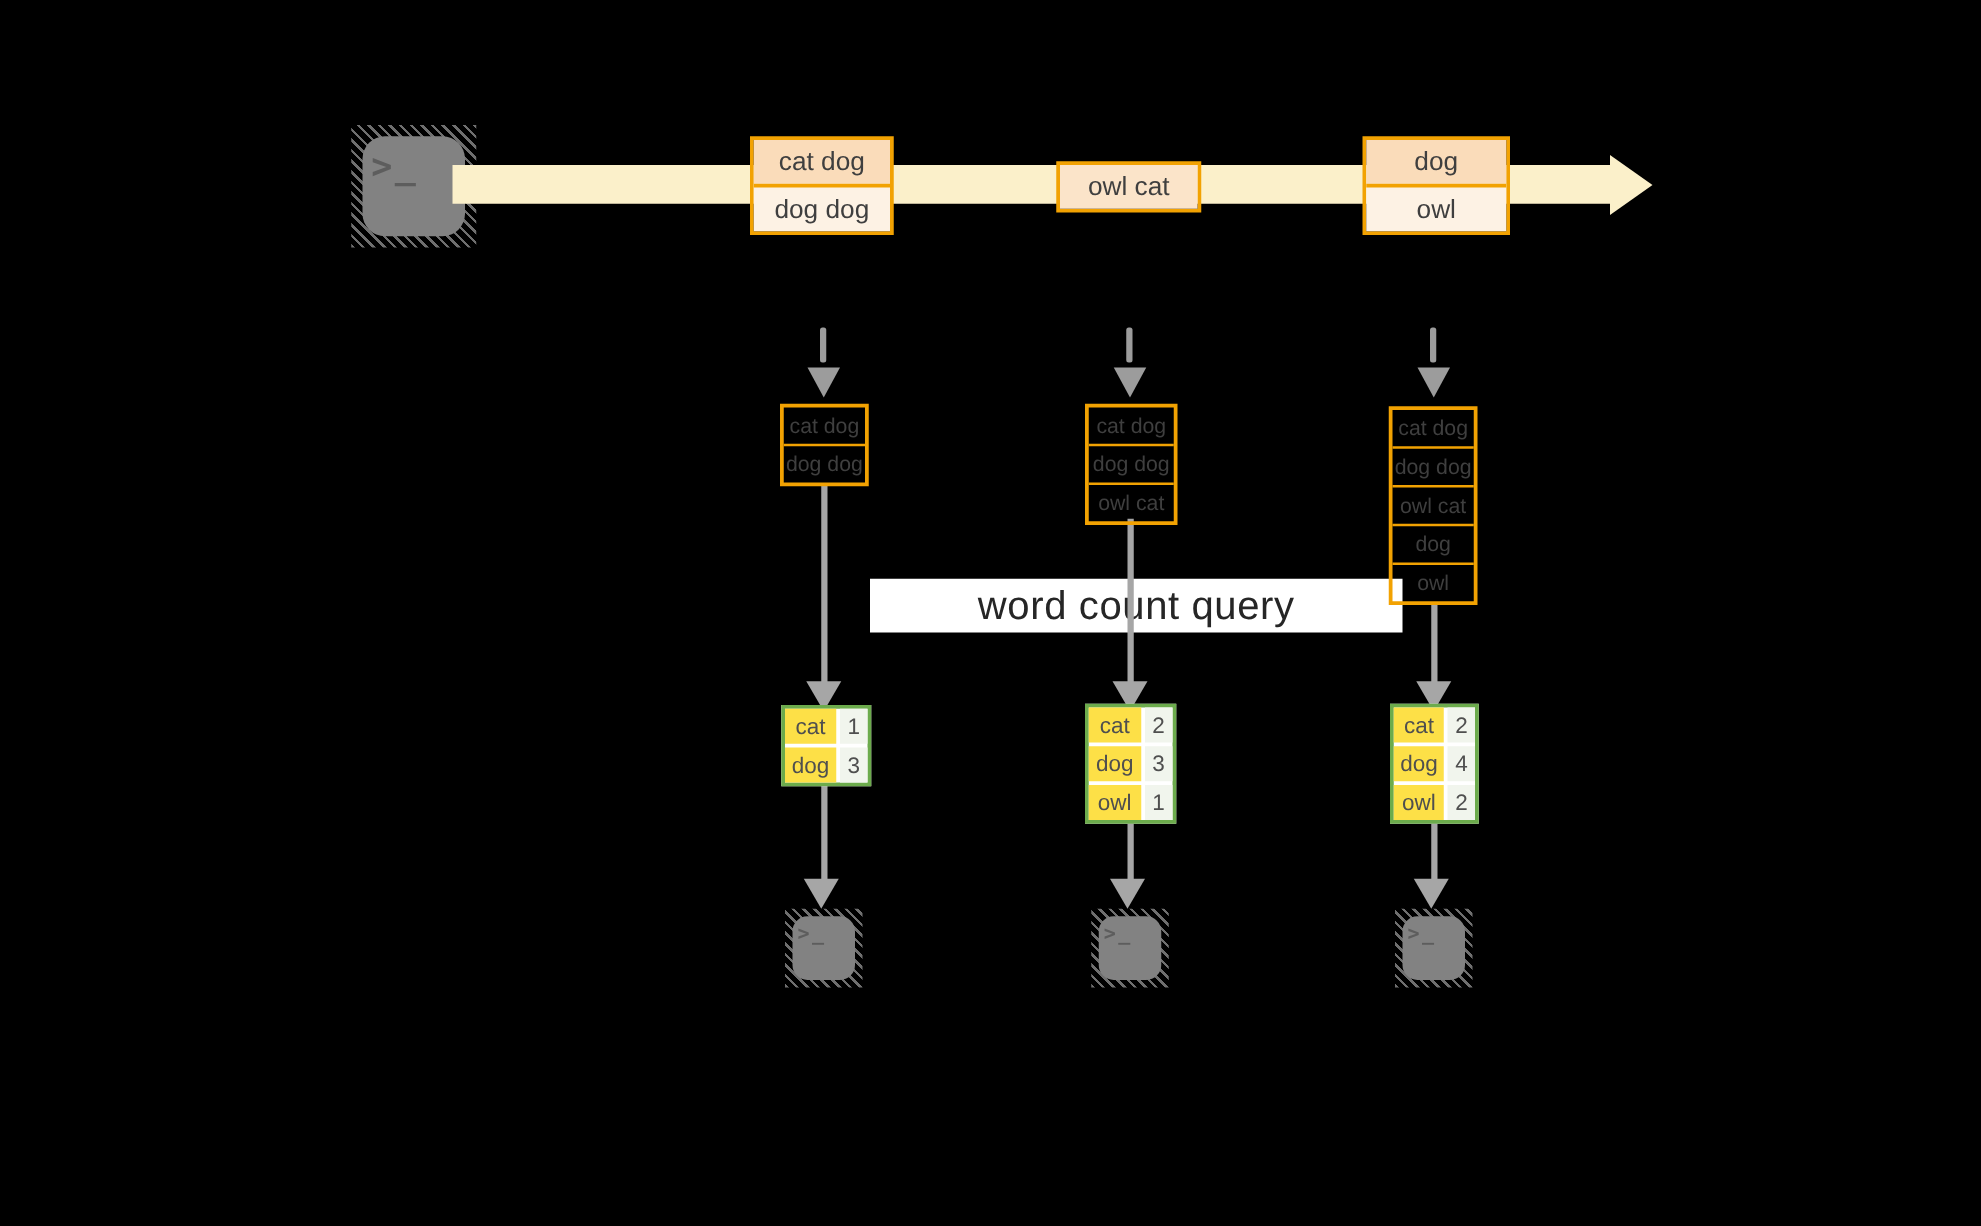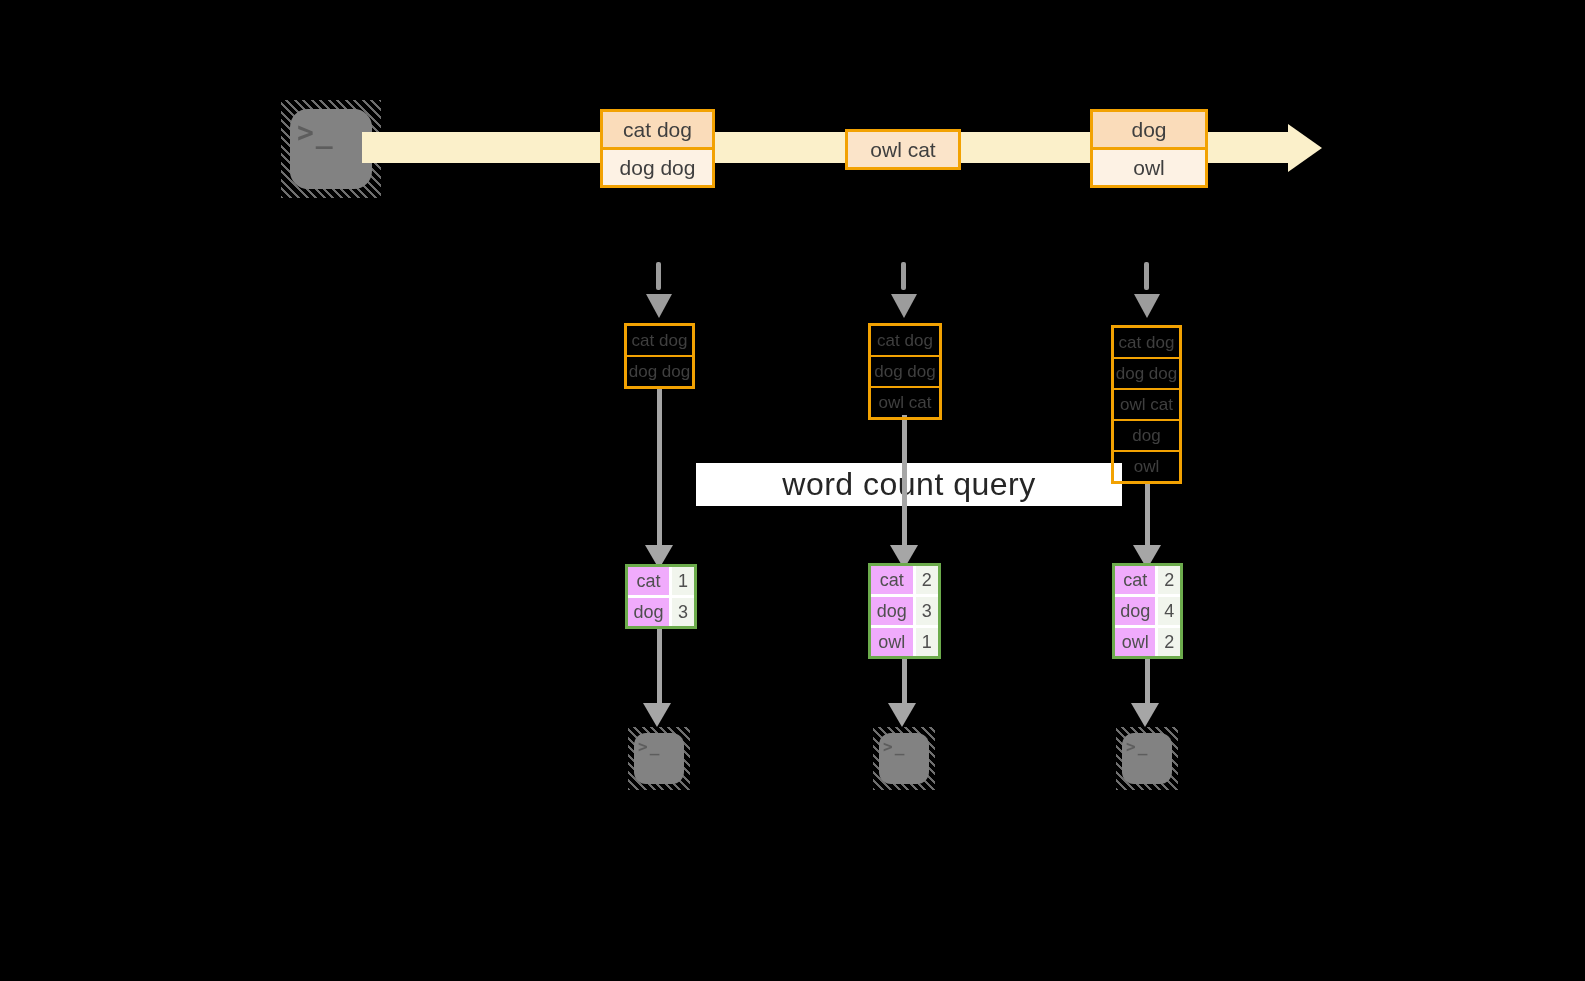--- a/index.html
+++ b/index.html
@@ -49,21 +49,21 @@
          border-right:14px solid transparent;border-top:24px solid #a6a6a6;z-index:2;}
 
   
   .query-box{position:absolute;left:696px;top:463px;width:426px;height:43px;background:#ffffff;
              z-index:1;display:flex;align-items:center;justify-content:center;}
   .query-box span{font-size:32px;color:#262626;letter-spacing:0.5px;}
 
   
   .ctable{position:absolute;background:#ffffff;border:3px solid #6CAB4C;box-sizing:border-box;
           display:grid;grid-template-columns:62% 1fr;gap:3px;z-index:3;}
-  .ctable .cell{background:#f0abfc;height:28px;line-height:28px;text-align:center;
+  .ctable .cell{background:#fde047;height:28px;line-height:28px;text-align:center;
                 font-size:18px;color:#4f4f4f;}
   .ctable .cnt{background:#F1F5ED;}
 </style>
 </head>
 <body>
 
 <div class="canvas">
 
   <div class="term term-big" style="left:281px;top:100px;width:100px;height:98px;">
     <div class="term-inner"></div>

